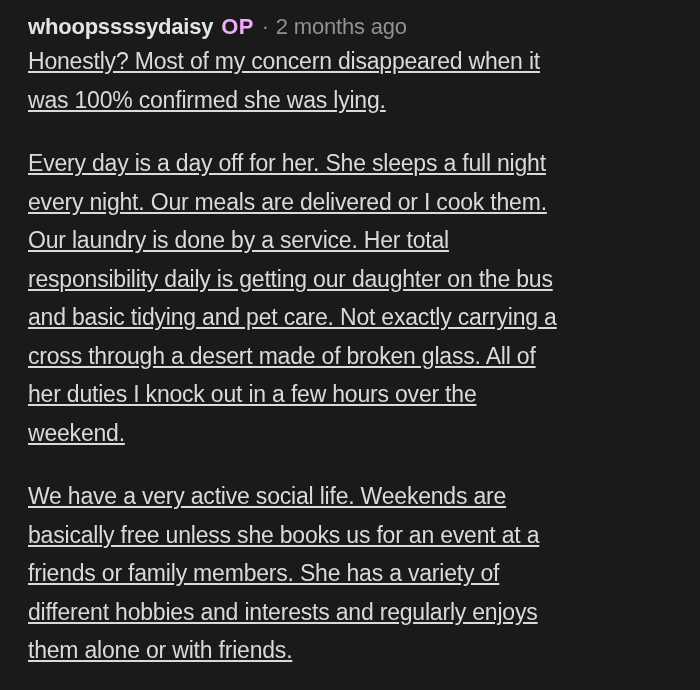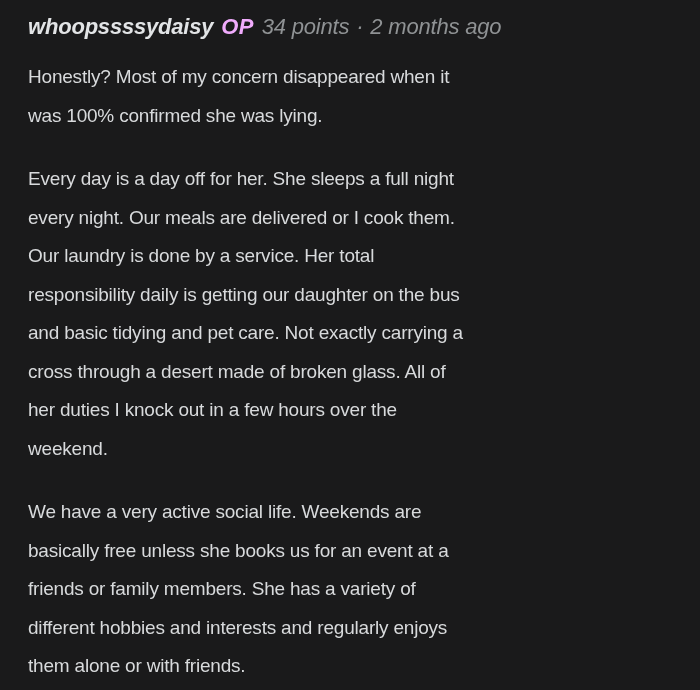--- a/index.html
+++ b/index.html
@@ -16,23 +16,21 @@
   .comment {
     padding: 12px 0 0 28px;
     width: 672px;
   }
   .comment-header {
     display: flex;
     align-items: center;
     gap: 8px;
     font-size: 22px;
     line-height: 30px;
-    margin-bottom: 16px;
     white-space: nowrap;
-    font-style: italic;
   }
   .username {
     color: #e2e4e6;
     font-weight: 700;
     letter-spacing: -0.2px;
     cursor: pointer;
   }
   .op-badge {
     color: #f0abfc;
     font-weight: 700;
@@ -41,39 +39,39 @@
   .comment-meta {
     color: #8f9294;
     font-weight: 400;
     display: inline-flex;
     gap: 7px;
     align-items: baseline;
     letter-spacing: -0.2px;
   }
   .comment-body p {
     margin: 0 0 25px 0;
-    font-size: 19px;
+    font-size: 23px;
     line-height: 38.5px;
     color: #d8dadc;
     letter-spacing: -0.2px;
     white-space: pre;
+    text-decoration: underline;
   }
   .comment-body p:last-child {
     margin-bottom: 12px;
   }
 </style>
 </head>
 <body>
 
 <div class="comment">
   <div class="comment-header">
     <span class="username">whoopssssydaisy</span>
     <span class="op-badge">OP</span>
     <span class="comment-meta">
-      <span>34 points</span>
       <span>·</span>
       <span>2 months ago</span>
     </span>
   </div>
 
   <div class="comment-body">
     <p>Honestly? Most of my concern disappeared when it
 was 100% confirmed she was lying.</p>
     <p>Every day is a day off for her. She sleeps a full night
 every night. Our meals are delivered or I cook them.

